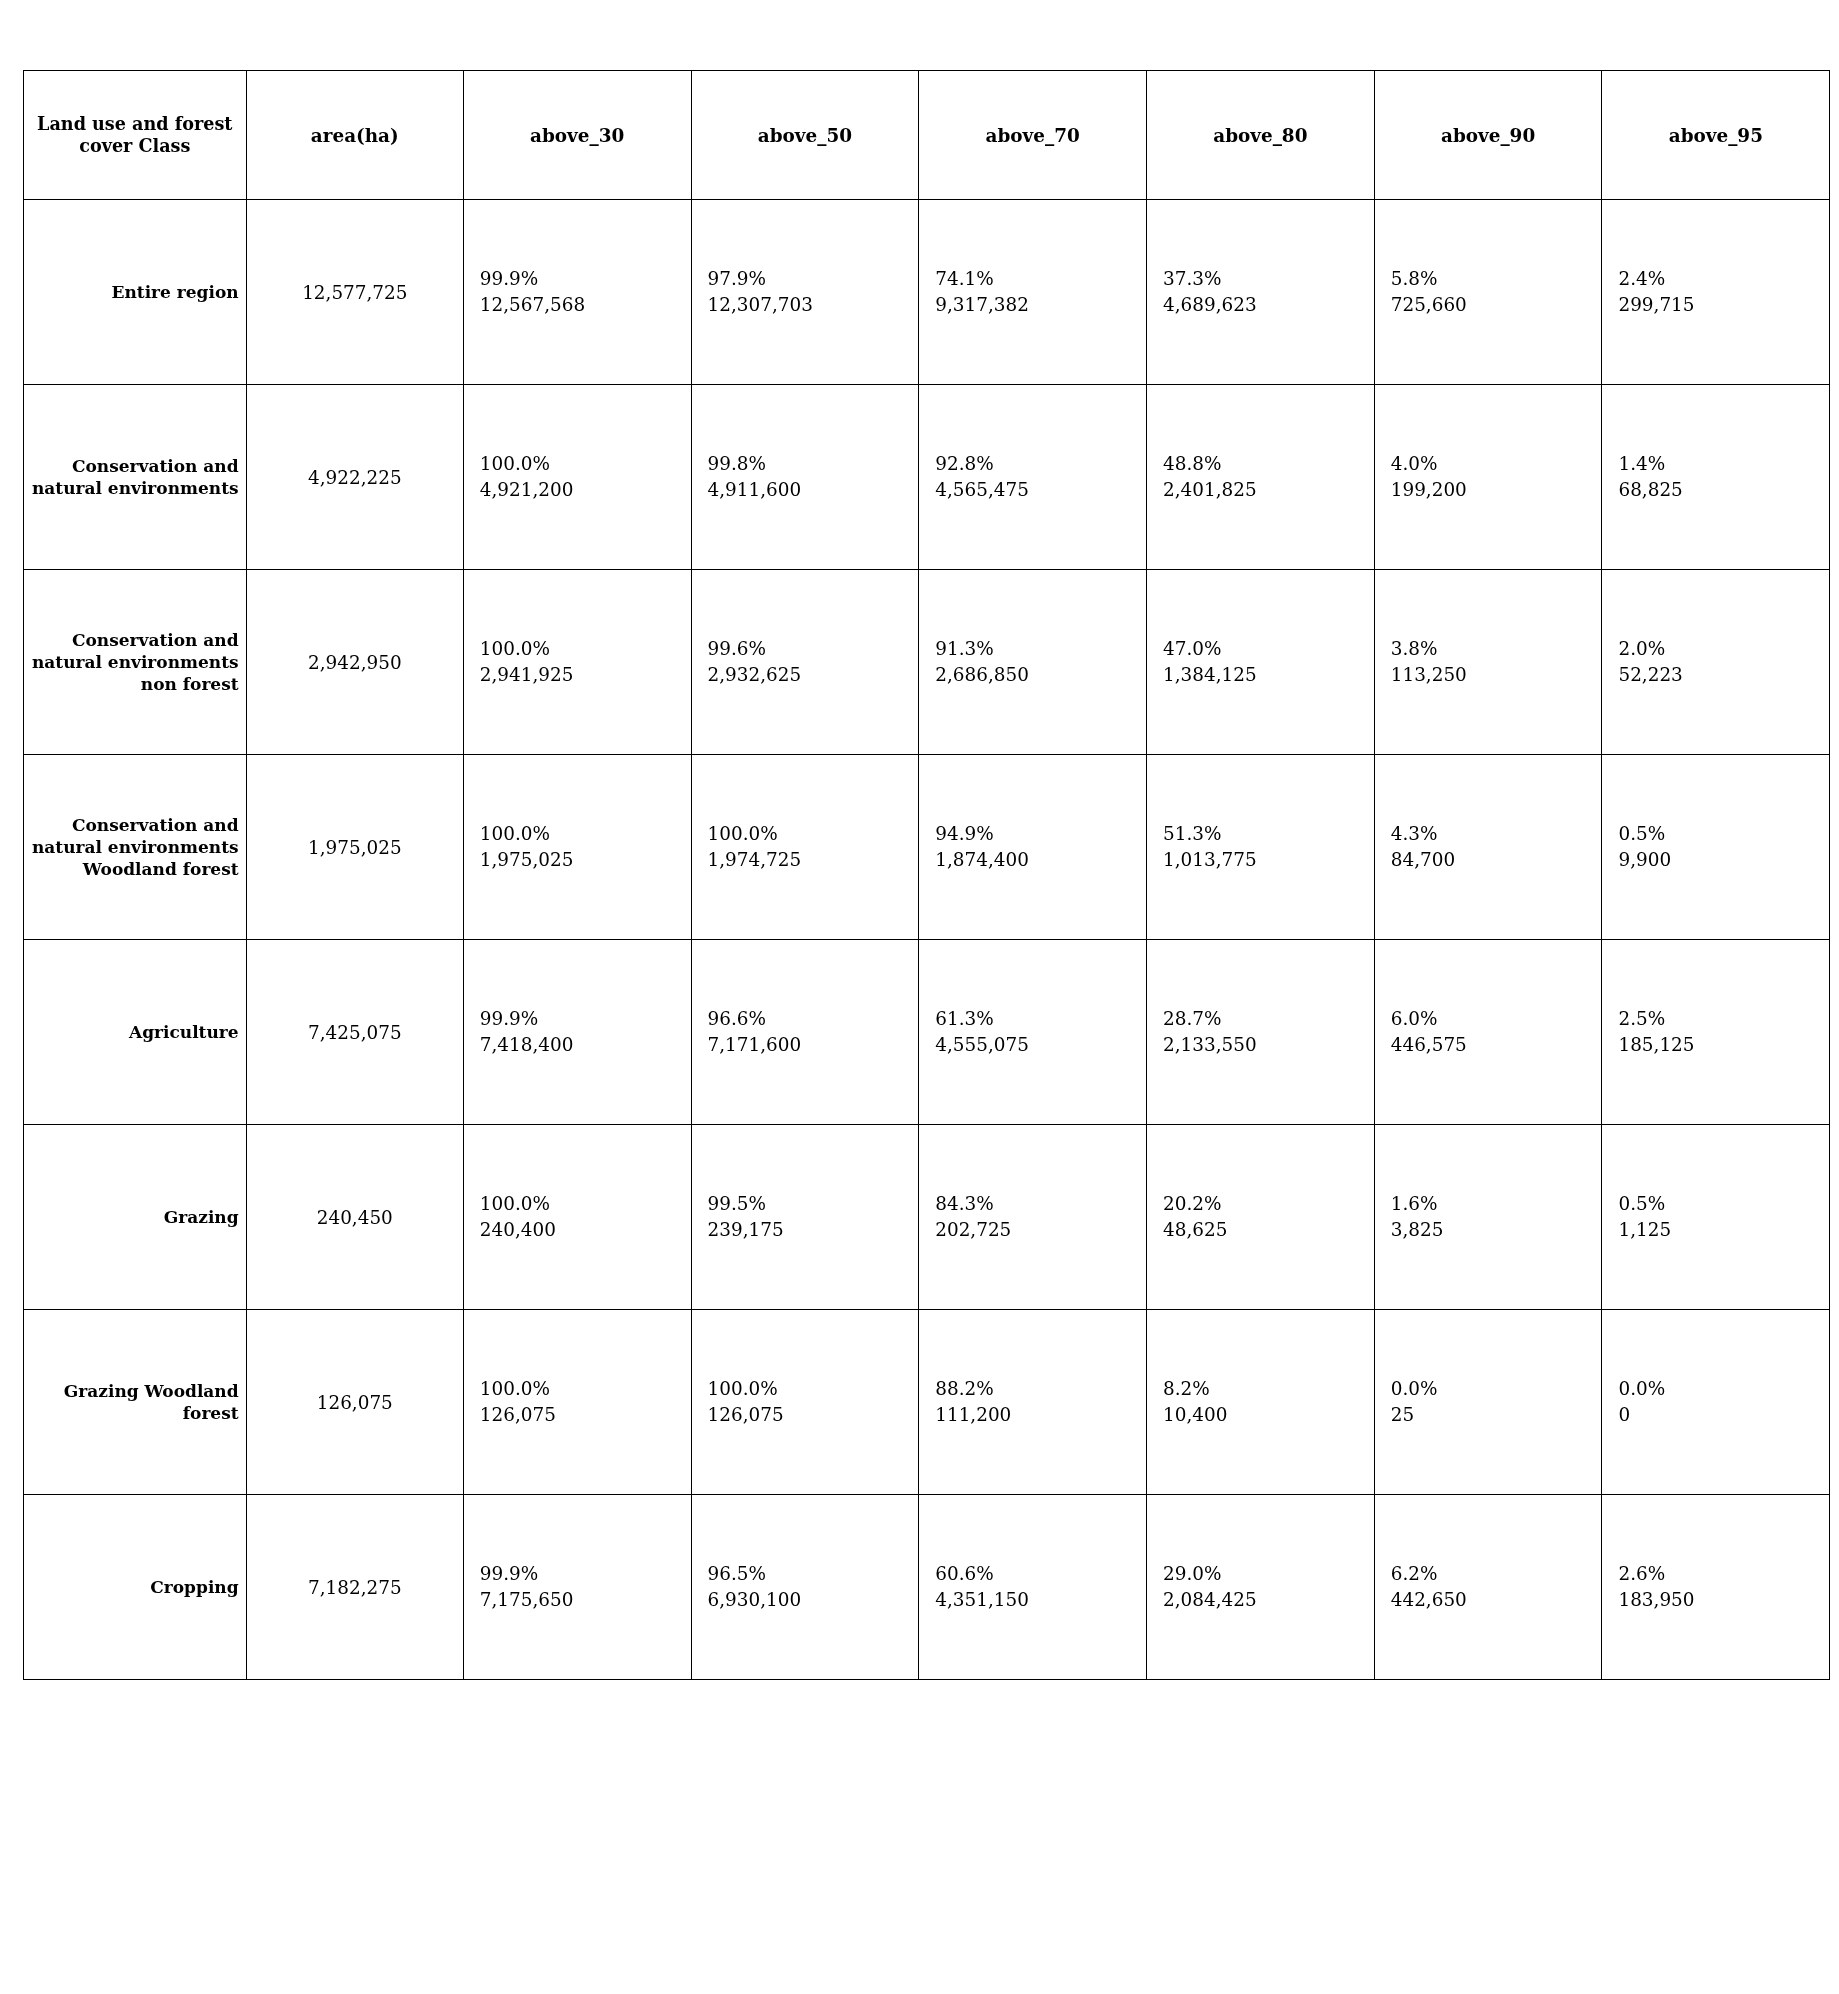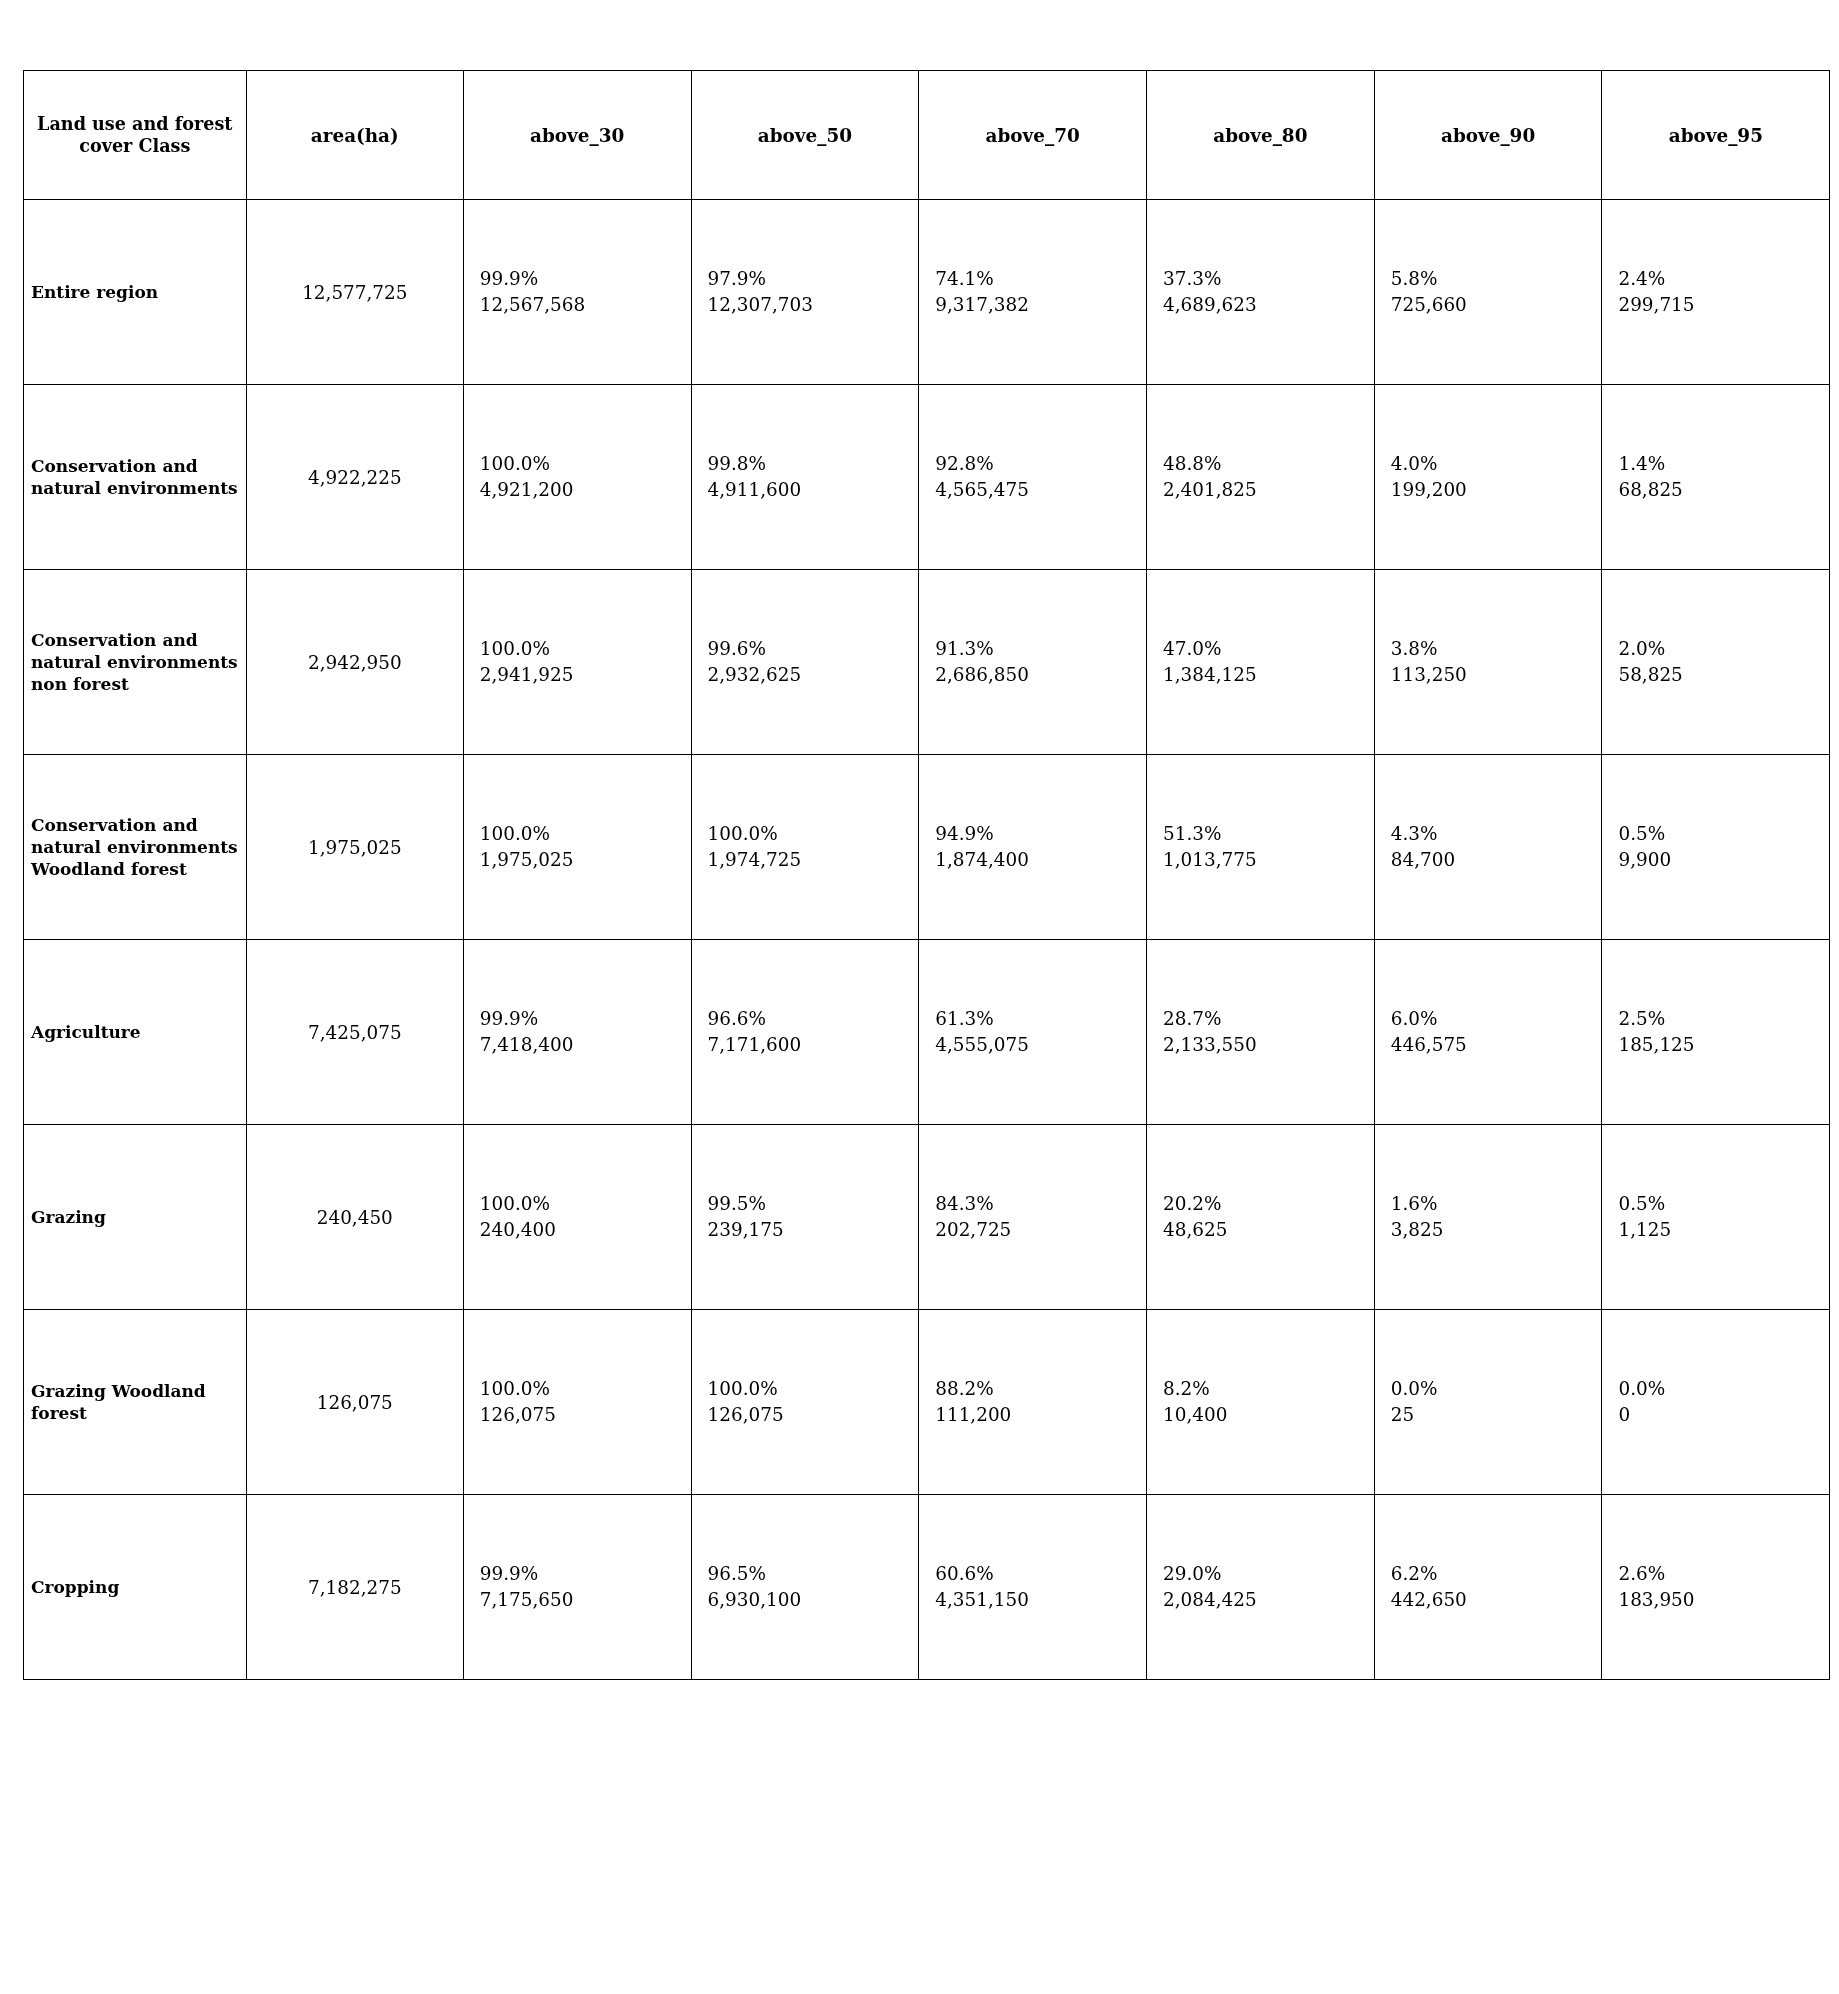--- a/index.html
+++ b/index.html
@@ -59,21 +59,21 @@
   table.data thead th.col-class {
     font-size: 17.6px;
   }
   table.data tbody td {
     height: 184px;
     padding: 0 16px;
   }
   table.data tbody td.rowlabel {
     font-family: "DejaVu Serif", serif;
     font-weight: bold;
-    text-align: left;
+    text-align: right;
     font-size: 17px;
     line-height: 1.3;
     padding: 0 7.2px;
   }
   table.data tbody td.area {
     font-family: "DejaVu Serif", serif;
     text-align: center;
     font-size: 18.4px;
   }
   table.data tbody td.val {
@@ -201,21 +201,21 @@
           <td class="val">
             <span class="pct">47.0%</span>
             <span class="ha">1,384,125</span>
           </td>
           <td class="val">
             <span class="pct">3.8%</span>
             <span class="ha">113,250</span>
           </td>
           <td class="val">
             <span class="pct">2.0%</span>
-            <span class="ha">58,825</span>
+            <span class="ha">52,223</span>
           </td>
         </tr>
 
         <tr>
           <td class="rowlabel">Conservation and natural environments Woodland forest</td>
           <td class="area">1,975,025</td>
           <td class="val">
             <span class="pct">100.0%</span>
             <span class="ha">1,975,025</span>
           </td>

